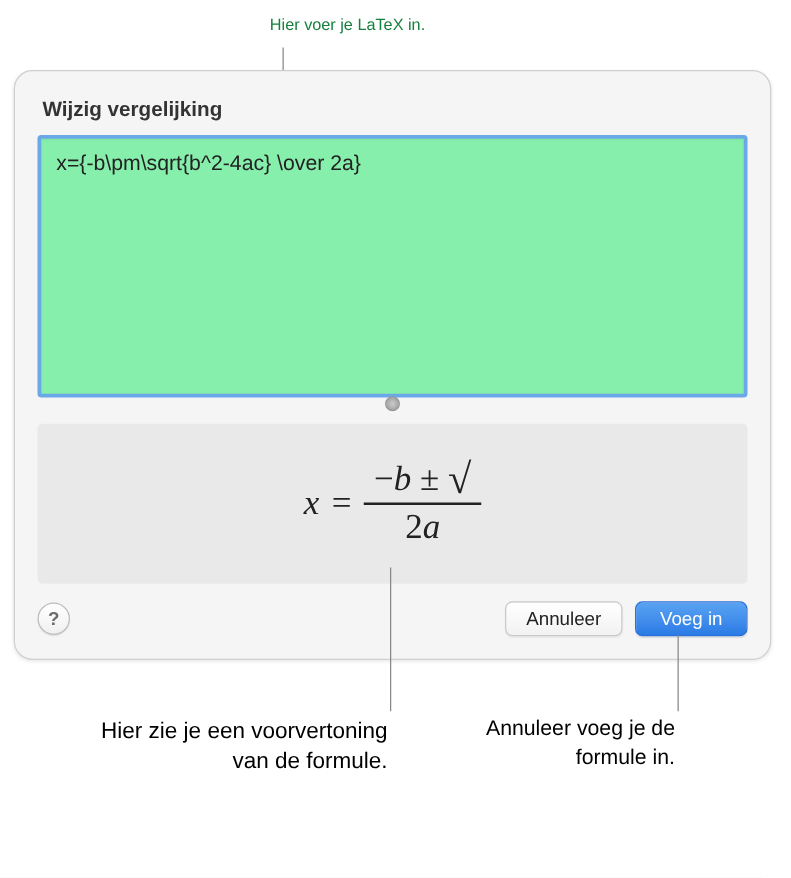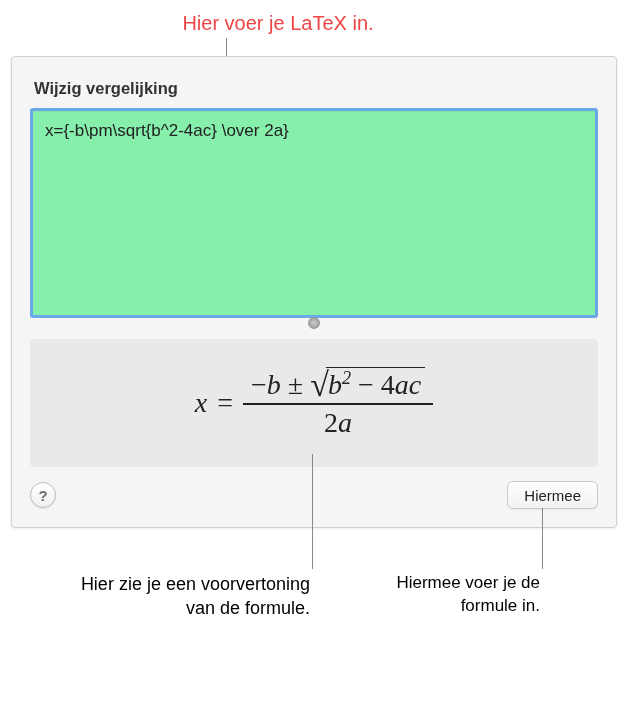--- a/index.html
+++ b/index.html
@@ -13,39 +13,39 @@
       width: 633px;
       height: 702px;
       position: relative;
       overflow: hidden;
     }
     .callout-top {
       position: absolute;
       top: 12px;
       left: 128px;
       width: 300px;
-      font-size: 20px;
-      color: #ef4444;
+      font-size: 13px;
+      color: #15803d;
       text-align: center;
     }
     .callout-line-top {
       position: absolute;
       top: 38px;
       left: 226px;
       width: 1px;
       height: 90px;
       background: #888;
     }
     .panel {
       position: absolute;
       top: 56px;
       left: 11px;
       width: 606px;
       border: 1px solid #d0d0d0;
-      border-radius: 4px;
+      border-radius: 15px;
       background: #f5f5f5;
       box-shadow: 0 1px 3px rgba(0,0,0,0.08);
     }
     .panel-title {
       padding: 22px 22px 10px 22px;
       font-size: 16.5px;
       font-weight: 600;
       color: #333;
     }
     .latex-input {
@@ -231,39 +231,35 @@
   <div class="preview">
     <div class="eq">
       <span>x</span>
       <span class="upright">=</span>
       <span class="frac">
         <span class="num">
           <span class="upright">−</span><span>b</span>
           <span class="upright">±</span>
           <span class="sqrt">
             <span class="sqrt-symbol">√</span>
-            <span class="sqrt-content">
-              <span>b</span><sup>2</sup>
-              <span class="upright">−</span>
-              <span class="upright">4</span><span>a</span><span>c</span>
-            </span>
           </span>
         </span>
         <span class="line"></span>
         <span class="den">
           <span class="upright">2</span><span>a</span>
         </span>
       </span>
     </div>
   </div>
 
   <div class="footer">
     <span class="help-btn">?</span>
     <span class="spacer"></span>
-    <span class="btn btn-secondary">Hiermee</span>
+    <span class="btn btn-secondary">Annuleer</span>
+    <span class="btn btn-primary">Voeg in</span>
   </div>
 </div>
 
 <div class="callout-line-bl"></div>
 <div class="callout-line-br"></div>
 
 <div class="callout-bottom-left">Hier zie je een voorvertoning van de formule.</div>
-<div class="callout-bottom-right">Hiermee voer je de formule in.</div>
+<div class="callout-bottom-right">Annuleer voeg je de formule in.</div>
 
 </body></html>

